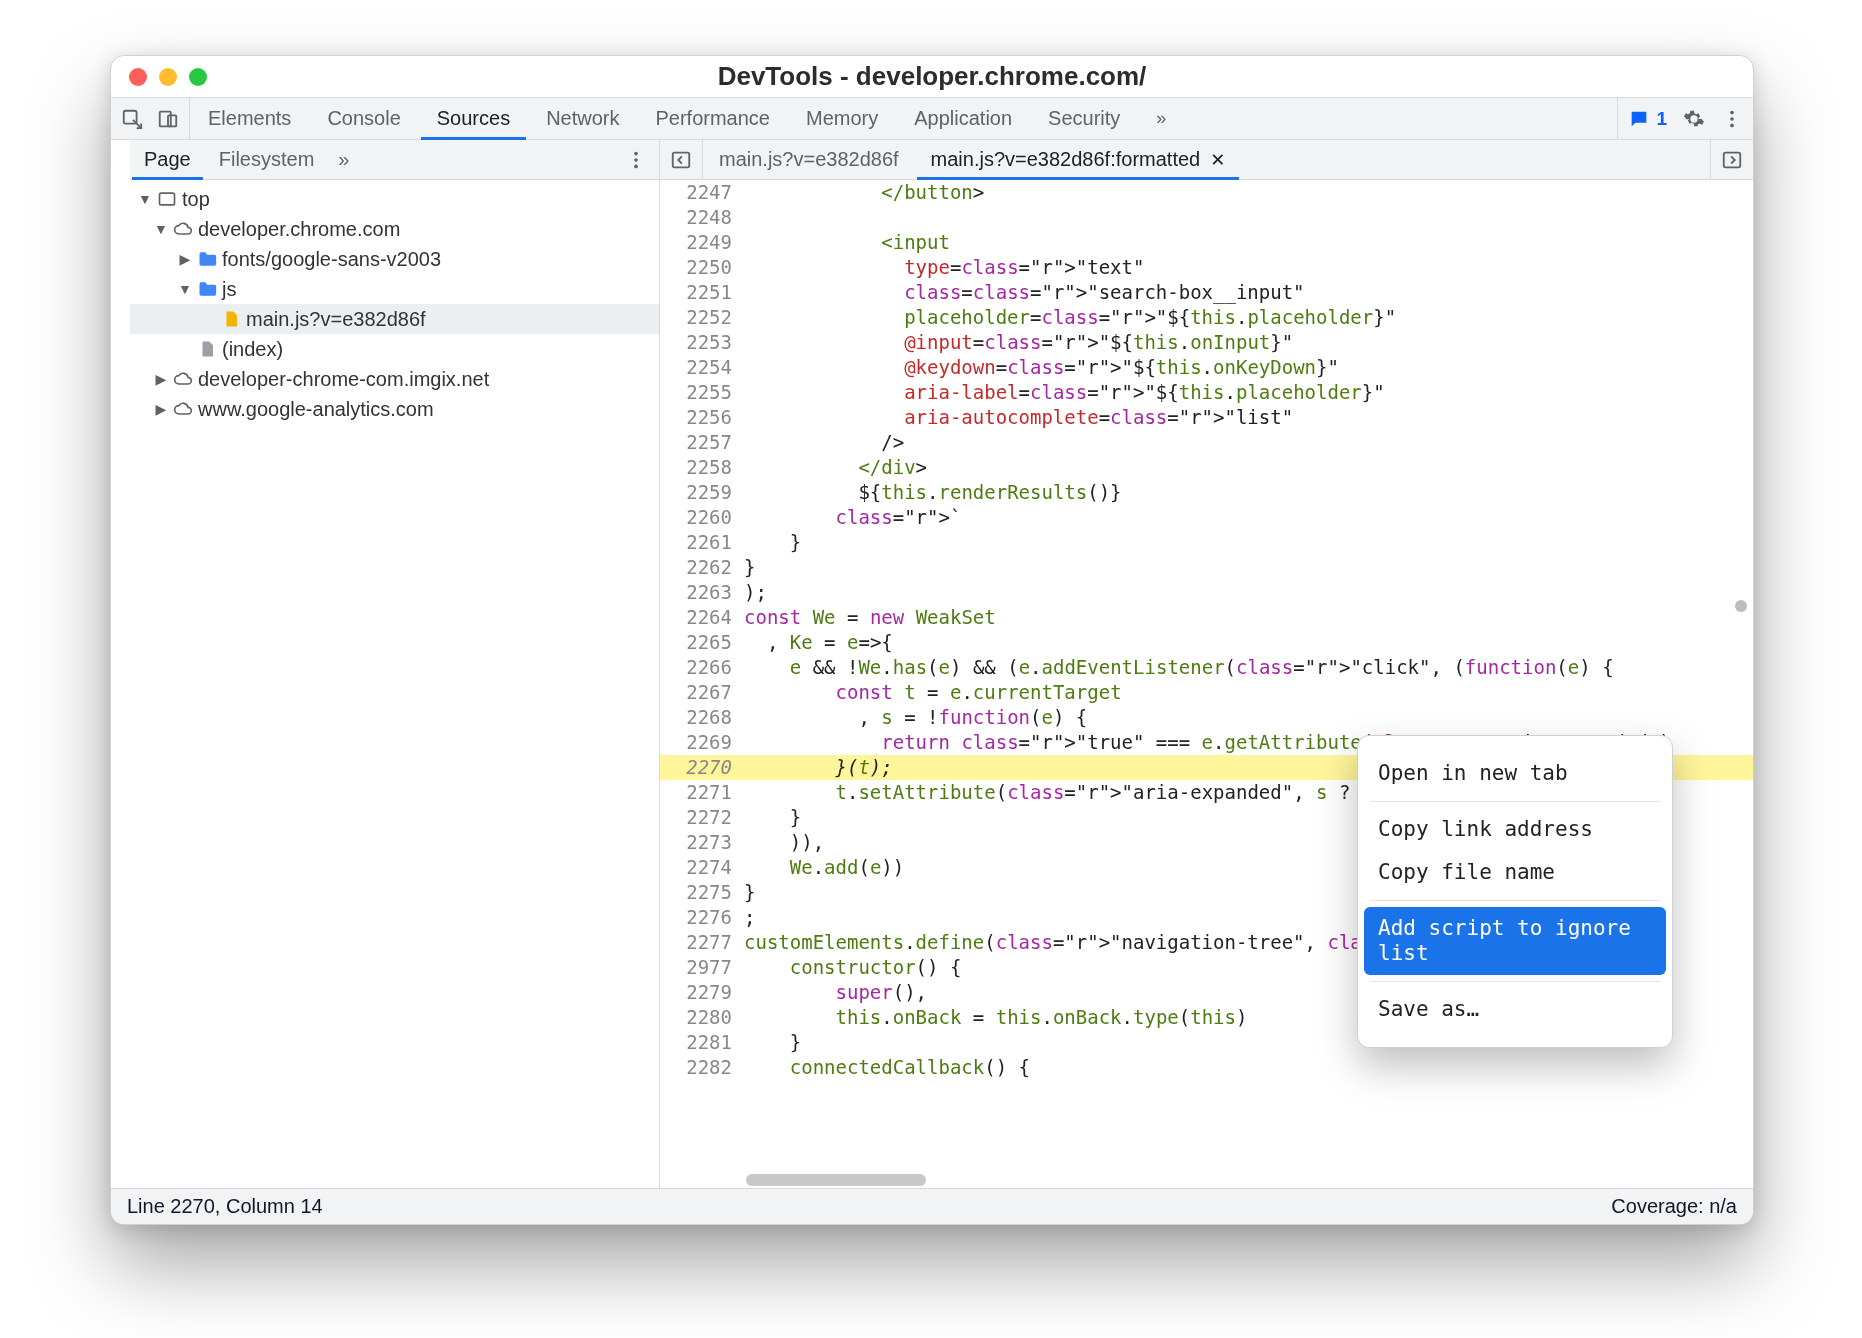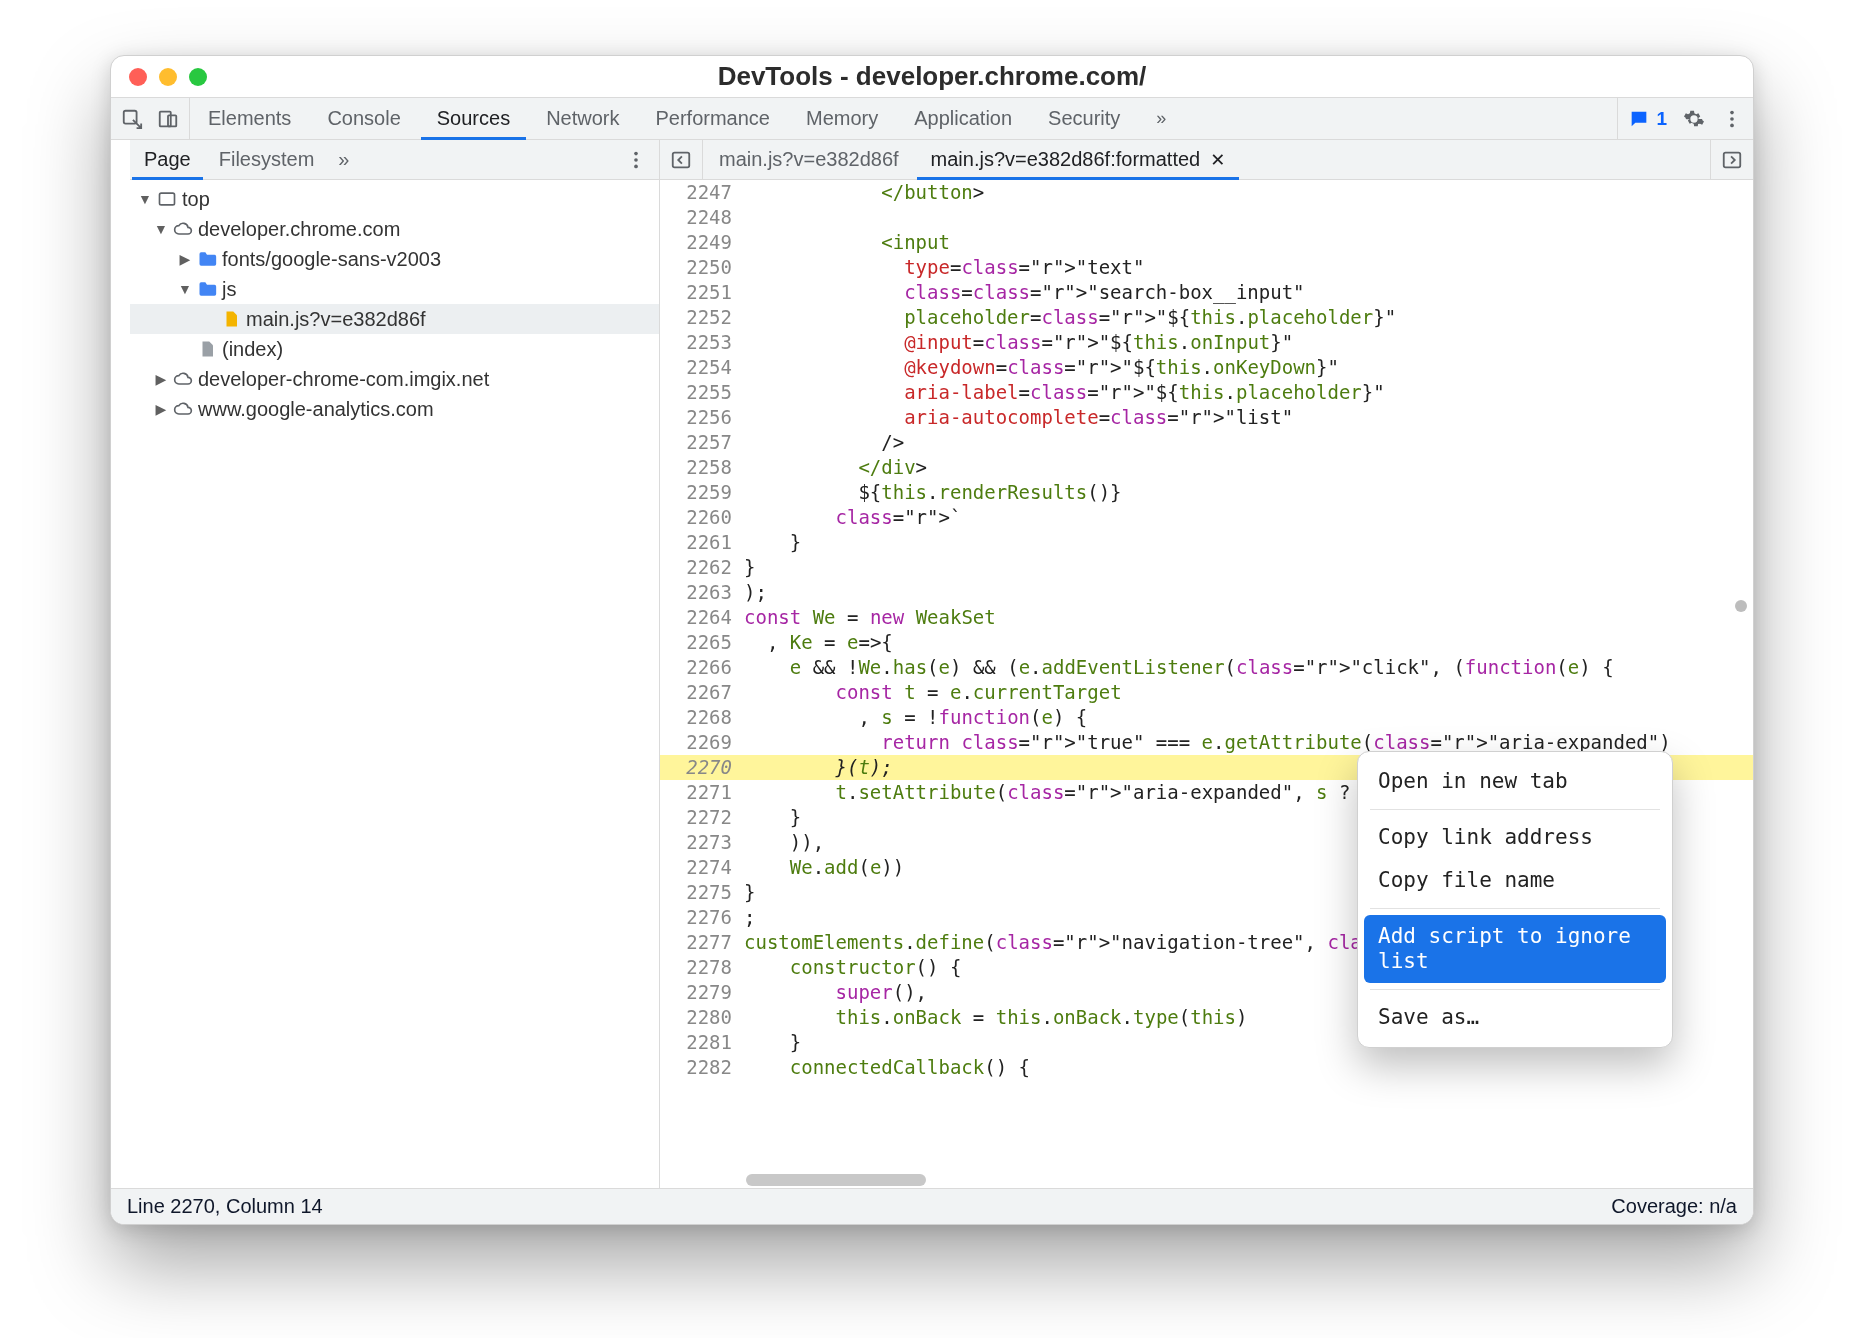--- a/index.html
+++ b/index.html
@@ -146,21 +146,21 @@
   }
   
   .ctx-menu {
     position:absolute;
     right:80px; bottom:140px;
     width:316px;
     background:#fff;
     border:1px solid #d0d0d0;
     border-radius:12px;
     box-shadow:0 18px 40px rgba(0,0,0,.25);
-    padding:8px 6px;
+    padding:16px 6px;
     font-size:21px;
   }
   .ctx-item { padding:9px 14px; border-radius:6px; color:#222;}
   .ctx-item.sel { background:var(--menu-hover); color:#fff; }
   .ctx-sep { height:1px; background:#e2e2e2; margin:6px 6px; }
   
   .svgicon { width:22px; height:22px; display:block; }
 </style>
 </head>
 <body>
@@ -464,21 +464,21 @@
               </div>
               <div class="cline">
                 <div class="gutter">2276</div>
                 <div class="codet">;</div>
               </div>
               <div class="cline">
                 <div class="gutter">2277</div>
                 <div class="codet"><span class="b">customElements</span>.<span class="b">define</span>(<span <span="" class="kw">class</span>="r"&gt;"navigation-tree", <span class="kw">class</span> ext</div>
               </div>
               <div class="cline">
-                <div class="gutter">2278</div>
+                <div class="gutter">2977</div>
                 <div class="codet">    <span class="b">constructor</span>() {</div>
               </div>
               <div class="cline">
                 <div class="gutter">2279</div>
                 <div class="codet">        <span class="kw">super</span>(),</div>
               </div>
               <div class="cline">
                 <div class="gutter">2280</div>
                 <div class="codet">        <span class="b">this</span>.<span class="b">onBack</span> = <span class="b">this</span>.<span class="b">onBack</span>.<span class="b">type</span>(<span class="b">this</span>)</div>
               </div>

